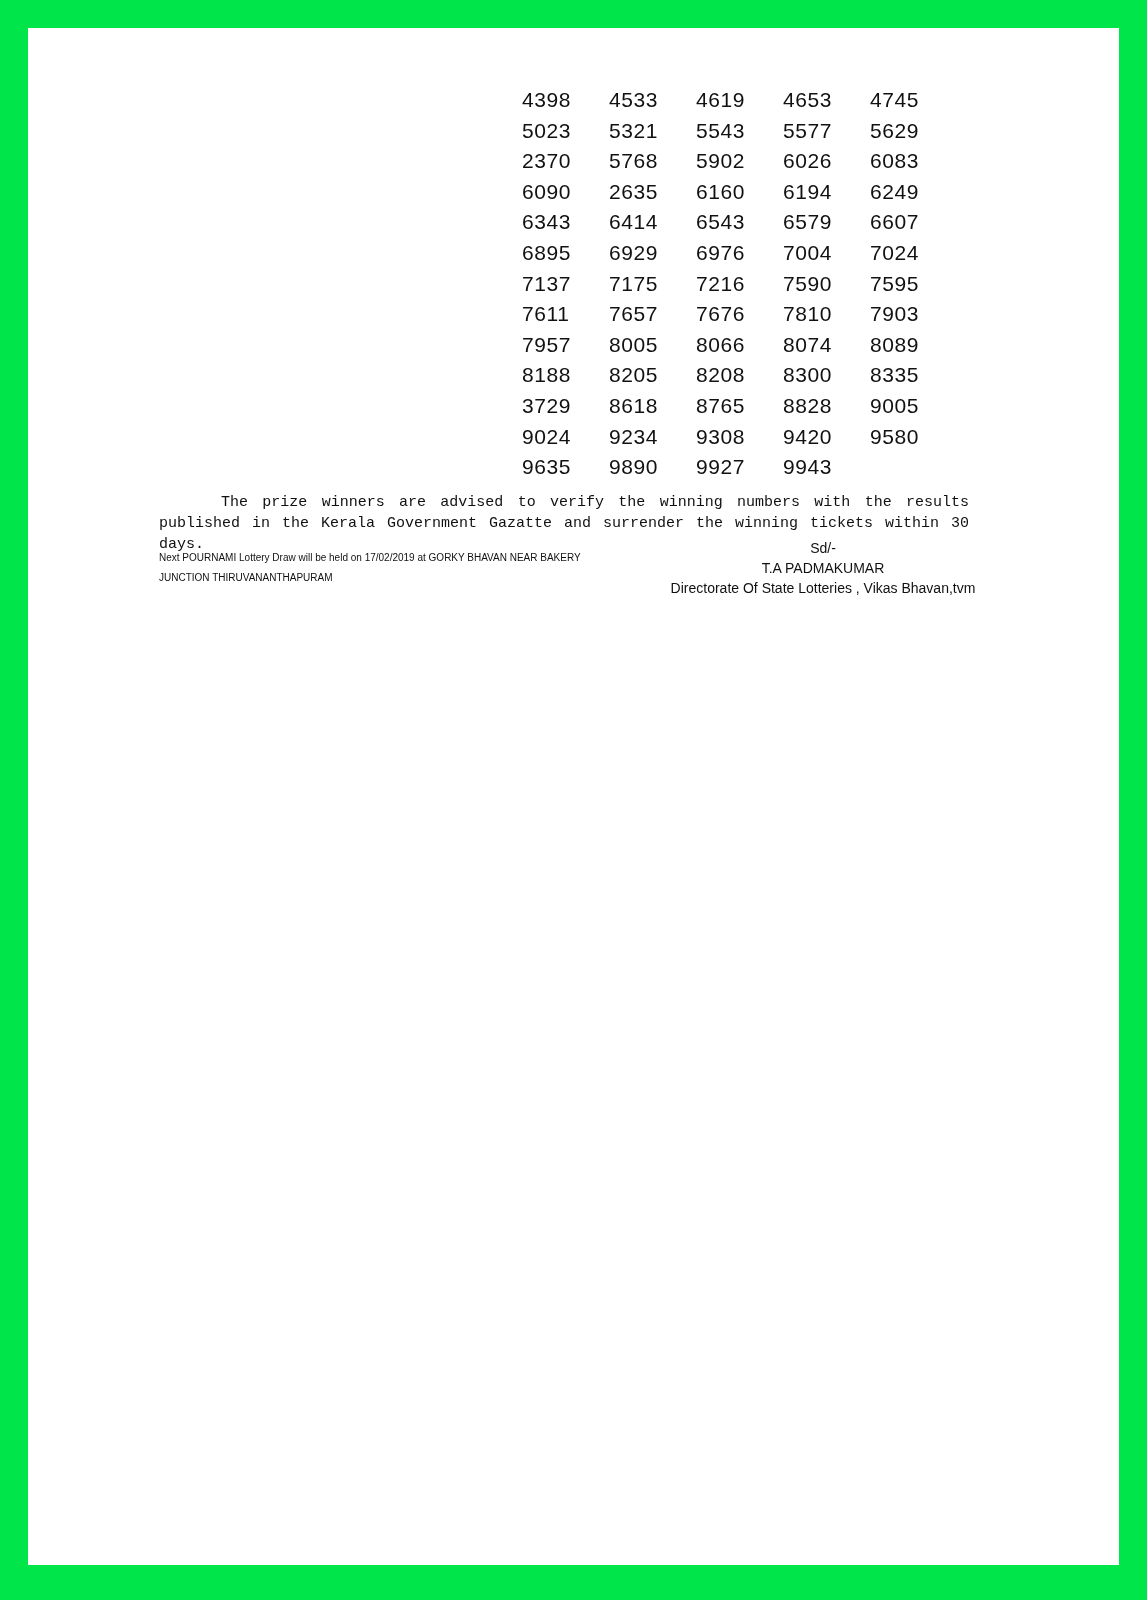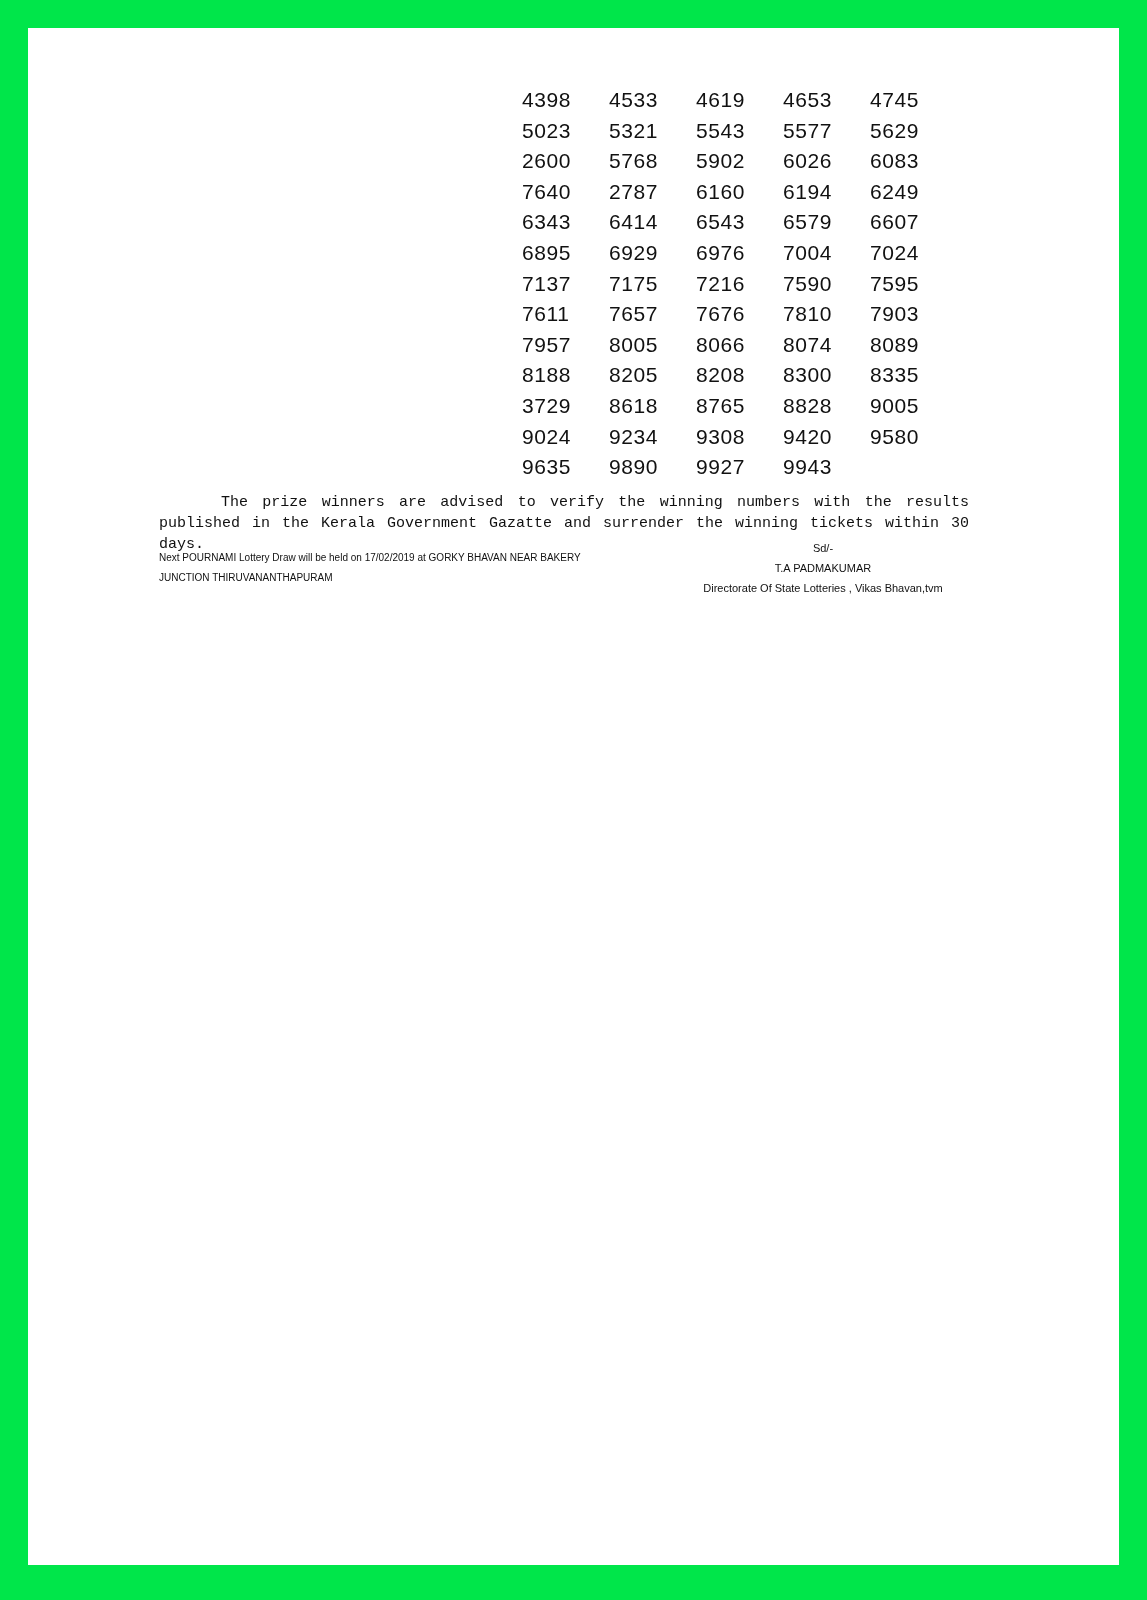--- a/index.html
+++ b/index.html
@@ -58,21 +58,21 @@
     line-height: 20px;
     color: #111111;
     text-align: left;
   }
   .signature {
     position: absolute;
     left: 570px;
     top: 510px;
     width: 450px;
     text-align: center;
-    font-size: 11px;
+    font-size: 14px;
     line-height: 20px;
     color: #111111;
   }
   .signature div { white-space: nowrap; }
 </style>
 </head>
 <body style="background: rgb(0, 230, 74);">
 
 <div class="frame">
   <div class="page" style="background: rgb(255, 255, 255);">
@@ -81,27 +81,27 @@
         <div class="num-cell">4398</div>
         <div class="num-cell">4533</div>
         <div class="num-cell">4619</div>
         <div class="num-cell">4653</div>
         <div class="num-cell">4745</div>
         <div class="num-cell">5023</div>
         <div class="num-cell">5321</div>
         <div class="num-cell">5543</div>
         <div class="num-cell">5577</div>
         <div class="num-cell">5629</div>
-        <div class="num-cell">2600</div>
+        <div class="num-cell">2370</div>
         <div class="num-cell">5768</div>
         <div class="num-cell">5902</div>
         <div class="num-cell">6026</div>
         <div class="num-cell">6083</div>
-        <div class="num-cell">7640</div>
-        <div class="num-cell">2787</div>
+        <div class="num-cell">6090</div>
+        <div class="num-cell">2635</div>
         <div class="num-cell">6160</div>
         <div class="num-cell">6194</div>
         <div class="num-cell">6249</div>
         <div class="num-cell">6343</div>
         <div class="num-cell">6414</div>
         <div class="num-cell">6543</div>
         <div class="num-cell">6579</div>
         <div class="num-cell">6607</div>
         <div class="num-cell">6895</div>
         <div class="num-cell">6929</div>

